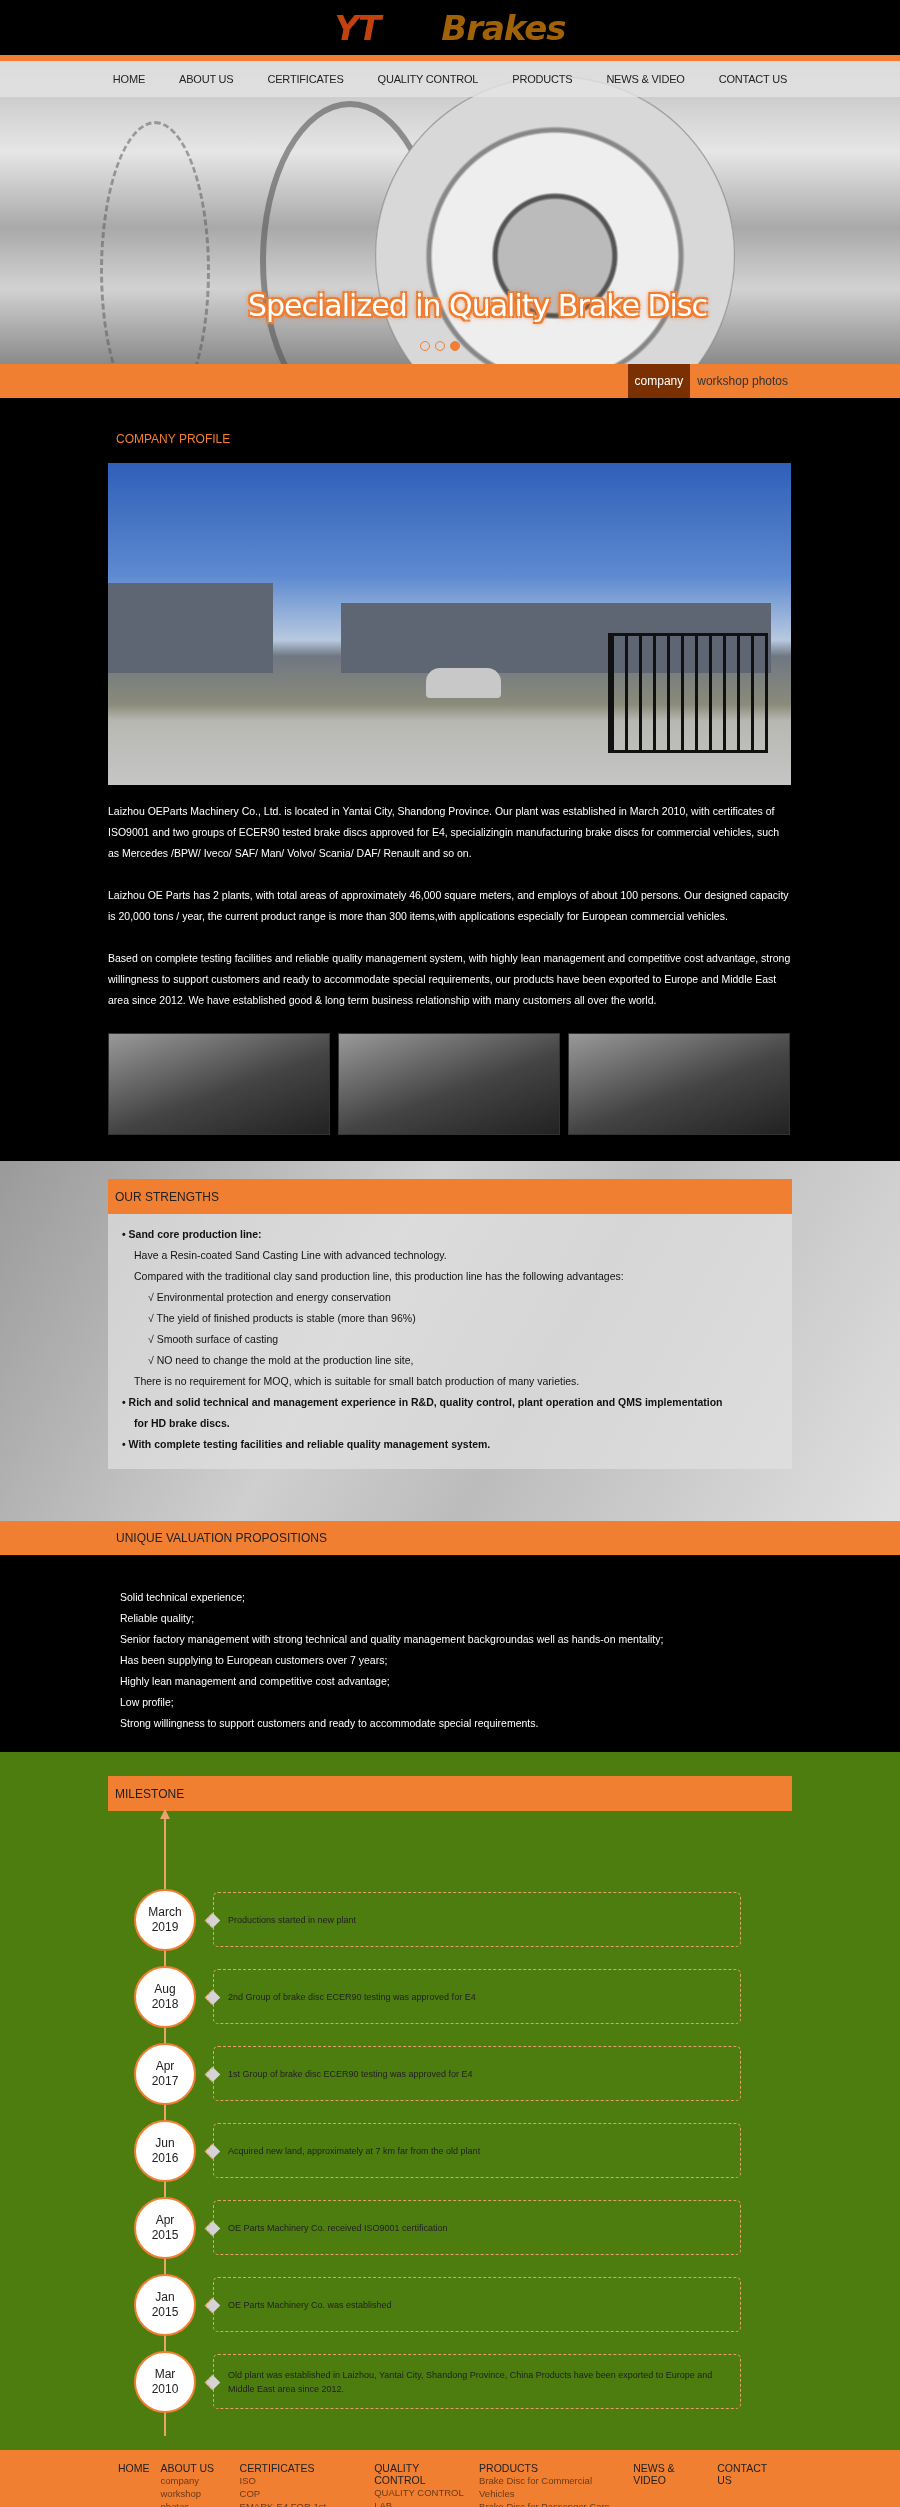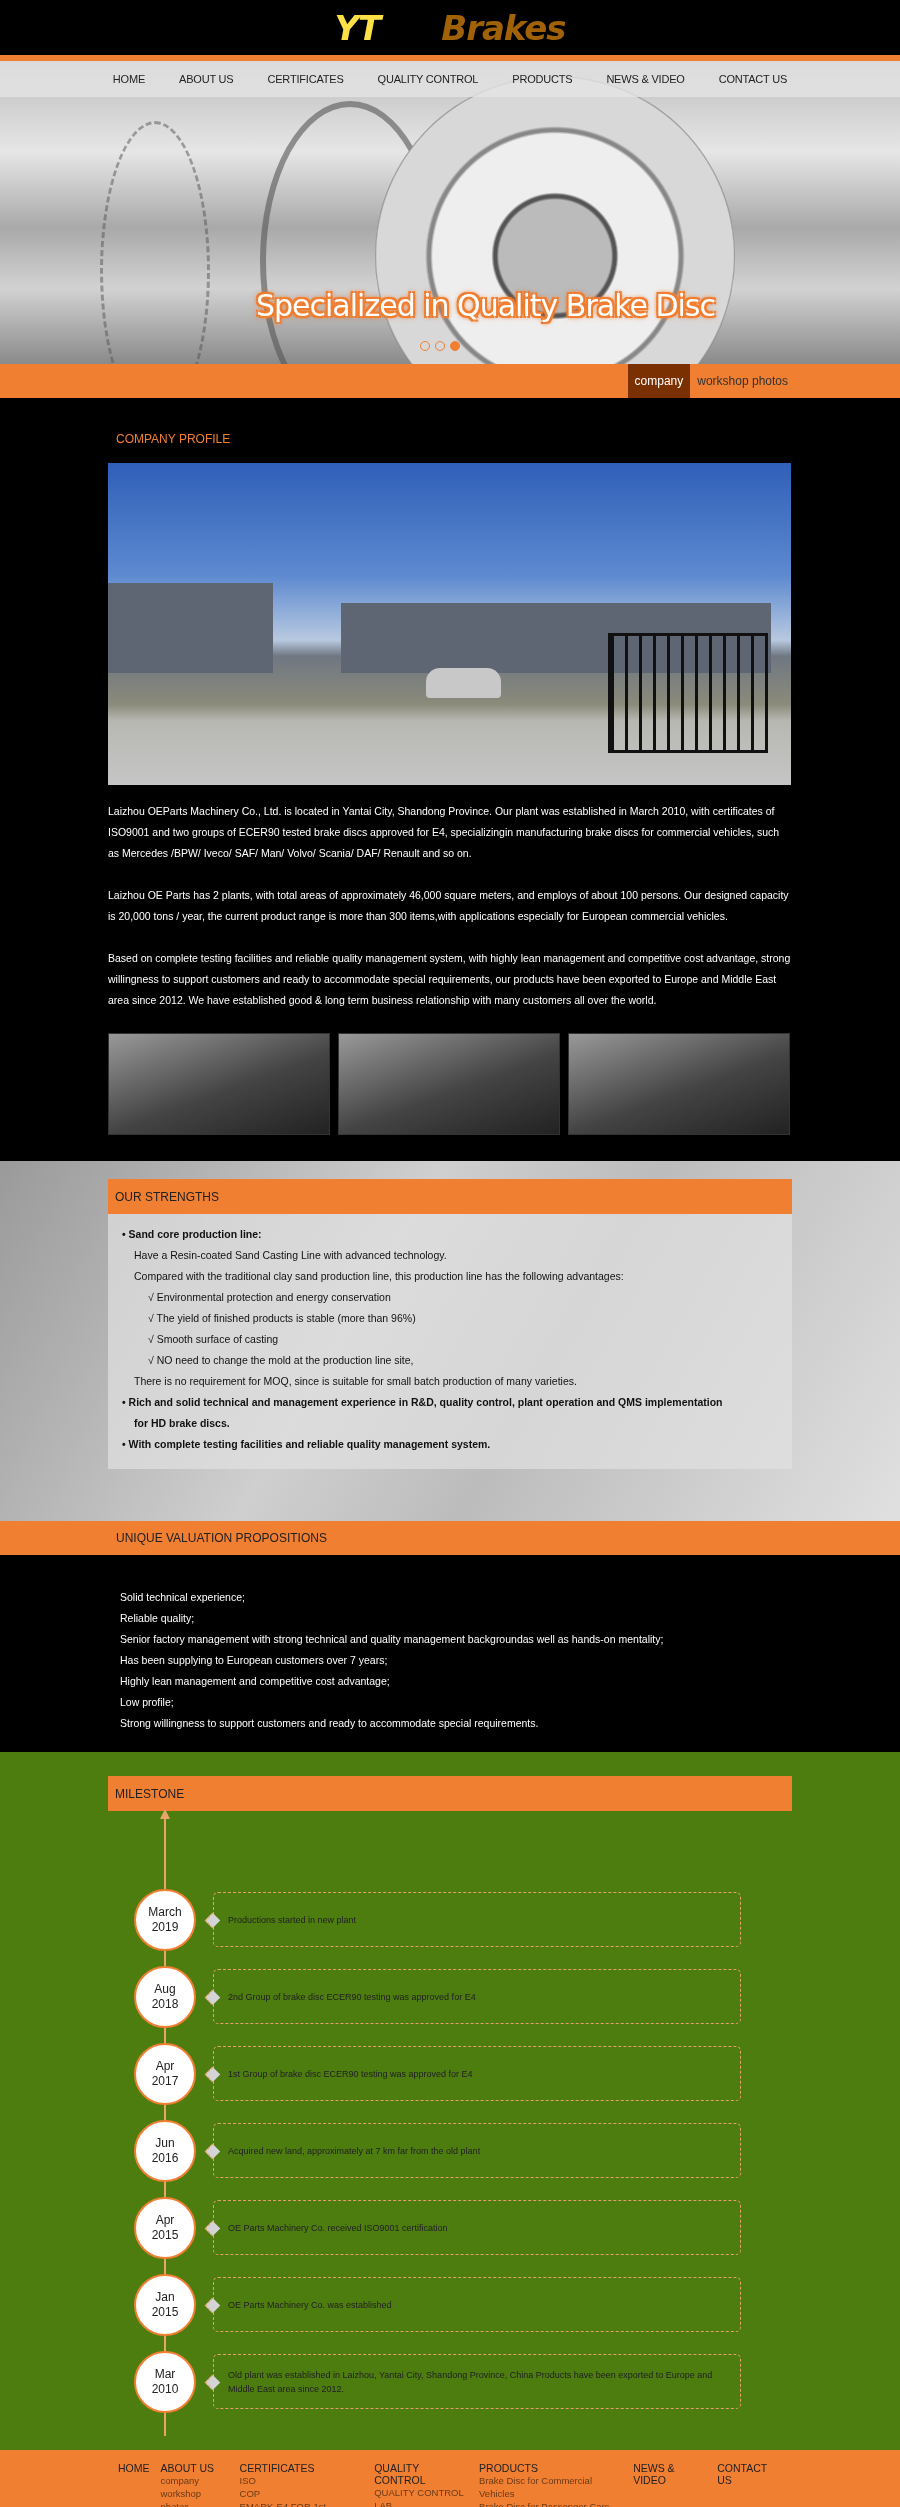--- a/index.html
+++ b/index.html
@@ -1,30 +1,30 @@
 <!DOCTYPE html>
 <html><head>
 <meta charset="utf-8">
 <style>
   * { box-sizing: border-box; margin: 0; padding: 0; }
   body { width: 900px; background: #000; font-family: "Liberation Sans", sans-serif; color: #fff; }
   .header { height: 55px; background: #000; display: flex; align-items: center; justify-content: center; }
   .logo { font-family: "DejaVu Sans", sans-serif; font-style: italic; font-weight: bold; font-size: 34px; letter-spacing: -1px; }
-  .logo .yt { color: #fde047; margin-right: 25px; }
+  .logo .yt { color: #c2410c; margin-right: 25px; }
   .logo .br { color: #a16207; margin-left: 36px; }
   .orange-line { height: 6px; background: #f07f32; }
   .hero { position: relative; height: 303px; overflow: hidden;
     background: linear-gradient(180deg, #bdbdbd 0%, #e6e6e6 30%, #a9a9a9 55%, #d2d2d2 75%, #8a8a8a 100%); }
   .hero .disc { position: absolute; left: 375px; top: 15px; width: 360px; height: 360px; border-radius: 50%;
     background: radial-gradient(circle at 50% 50%, #bbb 0 22%, #555 23% 24%, #eee 25% 48%, #888 49% 50%, #d8d8d8 51% 70%, #666 71%); }
   .hero .ring { position: absolute; left: 260px; top: 40px; width: 180px; height: 320px; border-radius: 50%; border: 6px solid #555; opacity: .6; }
   .hero .gear { position: absolute; left: 100px; top: 60px; width: 110px; height: 300px; border-radius: 50%; border: 3px dashed #555; opacity: .5; }
   .nav { position: absolute; top: 0; left: 0; right: 0; height: 36px; background: rgba(230,230,230,0.75); display: flex; justify-content: center; align-items: center; gap: 0; }
   .nav a { color: #222; text-decoration: none; font-size: 11px; padding: 0 17px; letter-spacing: -0.2px; }
-  .hero-title { position: absolute; left: 256px; top: 227px; font-size: 30px; color: #fff; font-family: "DejaVu Sans", sans-serif; letter-spacing: -1px;
+  .hero-title { position: absolute; left: 248px; top: 227px; font-size: 30px; color: #fff; font-family: "DejaVu Sans", sans-serif; letter-spacing: -1px;
     text-shadow: 0 0 4px #f07f32, 0 0 4px #f07f32, 0 0 6px #f07f32, 2px 2px 0 #f07f32, -2px -2px 0 #f07f32, 2px -2px 0 #f07f32, -2px 2px 0 #f07f32; }
   .dots { position: absolute; left: 420px; top: 280px; display: flex; gap: 5px; }
   .dot { width: 10px; height: 10px; border-radius: 50%; border: 1px solid #f07f32; }
   .dot.active { background: #f07f32; }
   .subnav { height: 34px; background: #f07f32; display: flex; justify-content: flex-end; align-items: stretch; padding-right: 105px; }
   .subnav a { color: #333; font-size: 12px; text-decoration: none; display: flex; align-items: center; padding: 0 7px; }
   .subnav a.active { background: #7a3000; color: #fff; }
   .section-black { background: #000; padding: 0 108px 26px; }
   .profile-title { color: #f07f32; font-size: 12px; padding: 34px 0 0 8px; height: 65px; }
   .photo { width: 683px; height: 322px; position: relative; overflow: hidden;
@@ -121,21 +121,21 @@
 <section class="strengths-wrap">
   <div class="orange-bar">OUR STRENGTHS</div>
   <div class="strengths-body">
     <div class="b">Sand core production line:</div>
     <div class="ind1">Have a Resin-coated Sand Casting Line with advanced technology.</div>
     <div class="ind1">Compared with the traditional clay sand production line, this production line has the following advantages:</div>
     <div class="ind2">Environmental protection and energy conservation</div>
     <div class="ind2">The yield of finished products is stable (more than 96%)</div>
     <div class="ind2">Smooth surface of casting</div>
     <div class="ind2">NO need to change the mold at the production line site,</div>
-    <div class="ind1">There is no requirement for MOQ, since is suitable for small batch production of many varieties.</div>
+    <div class="ind1">There is no requirement for MOQ, which is suitable for small batch production of many varieties.</div>
     <div class="b">Rich and solid technical and management experience in R&amp;D, quality control, plant operation and QMS implementation</div>
     <div class="ind1" style="font-weight:bold">for HD brake discs.</div>
     <div class="b">With complete testing facilities and reliable quality management system.</div>
   </div>
 </section>
 
 <div class="uvp-bar">UNIQUE VALUATION PROPOSITIONS</div>
 <section class="uvp-body">
   <div>Solid technical experience;</div>
   <div>Reliable quality;</div>

